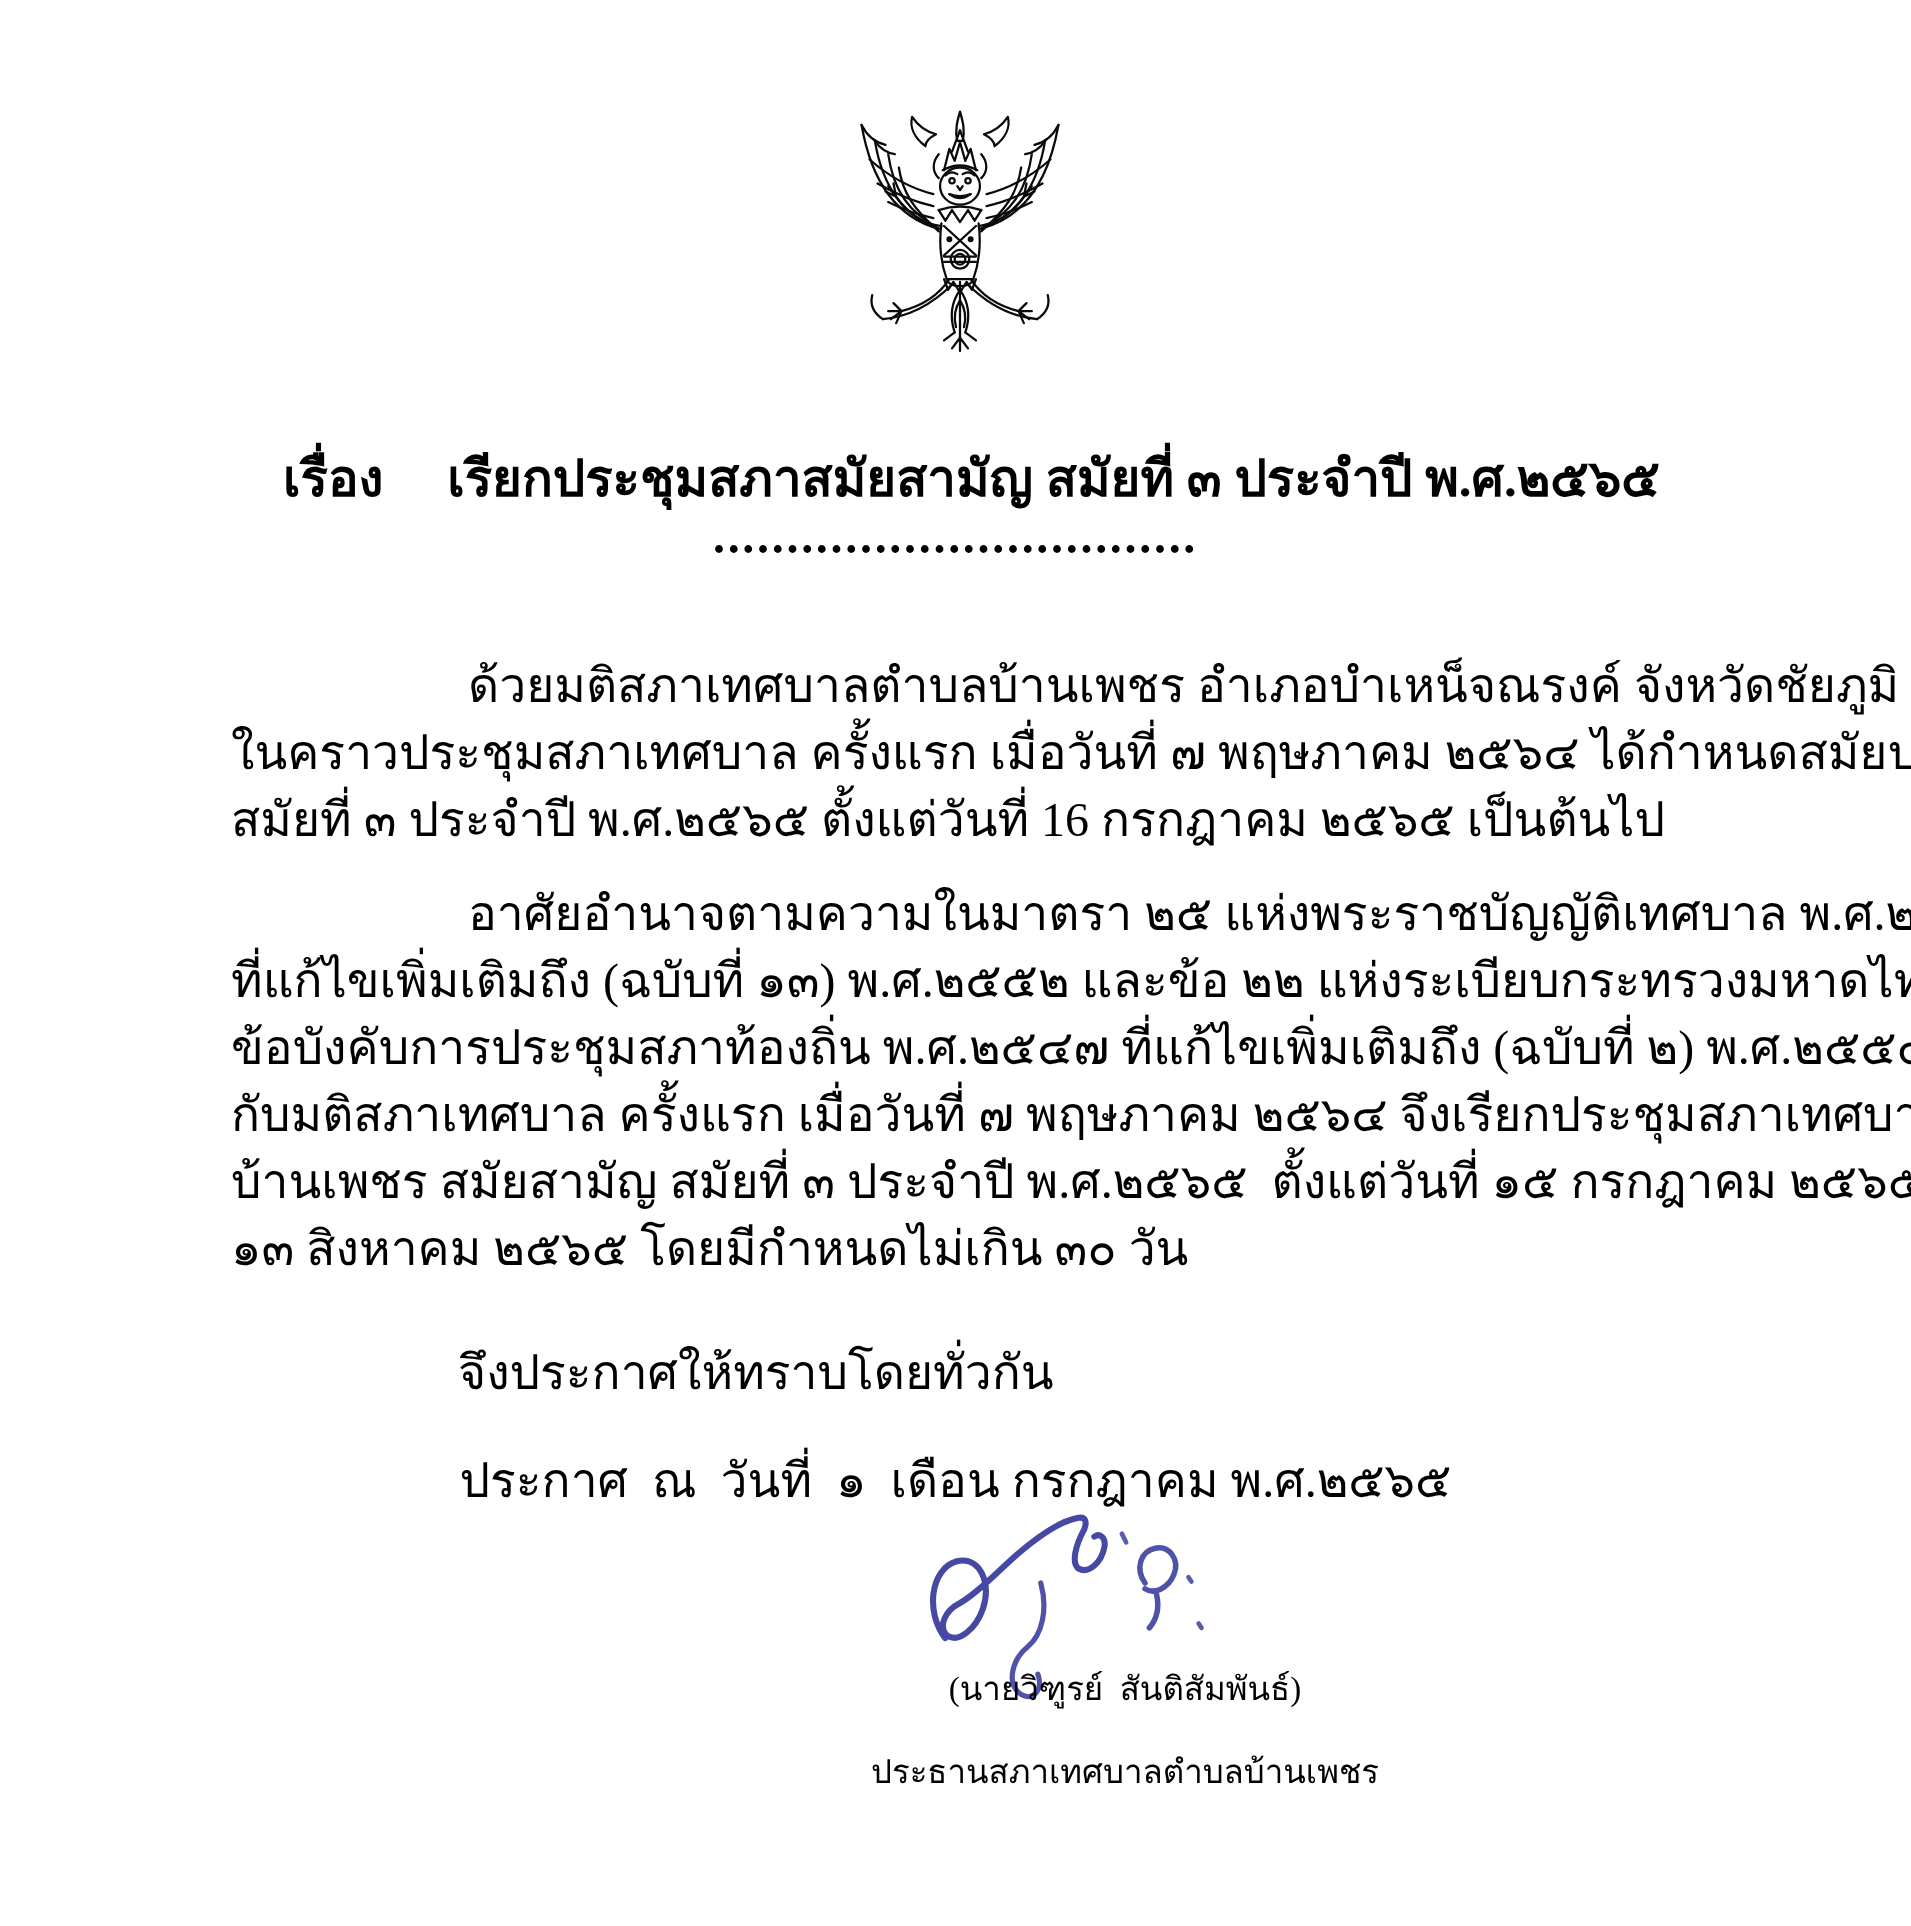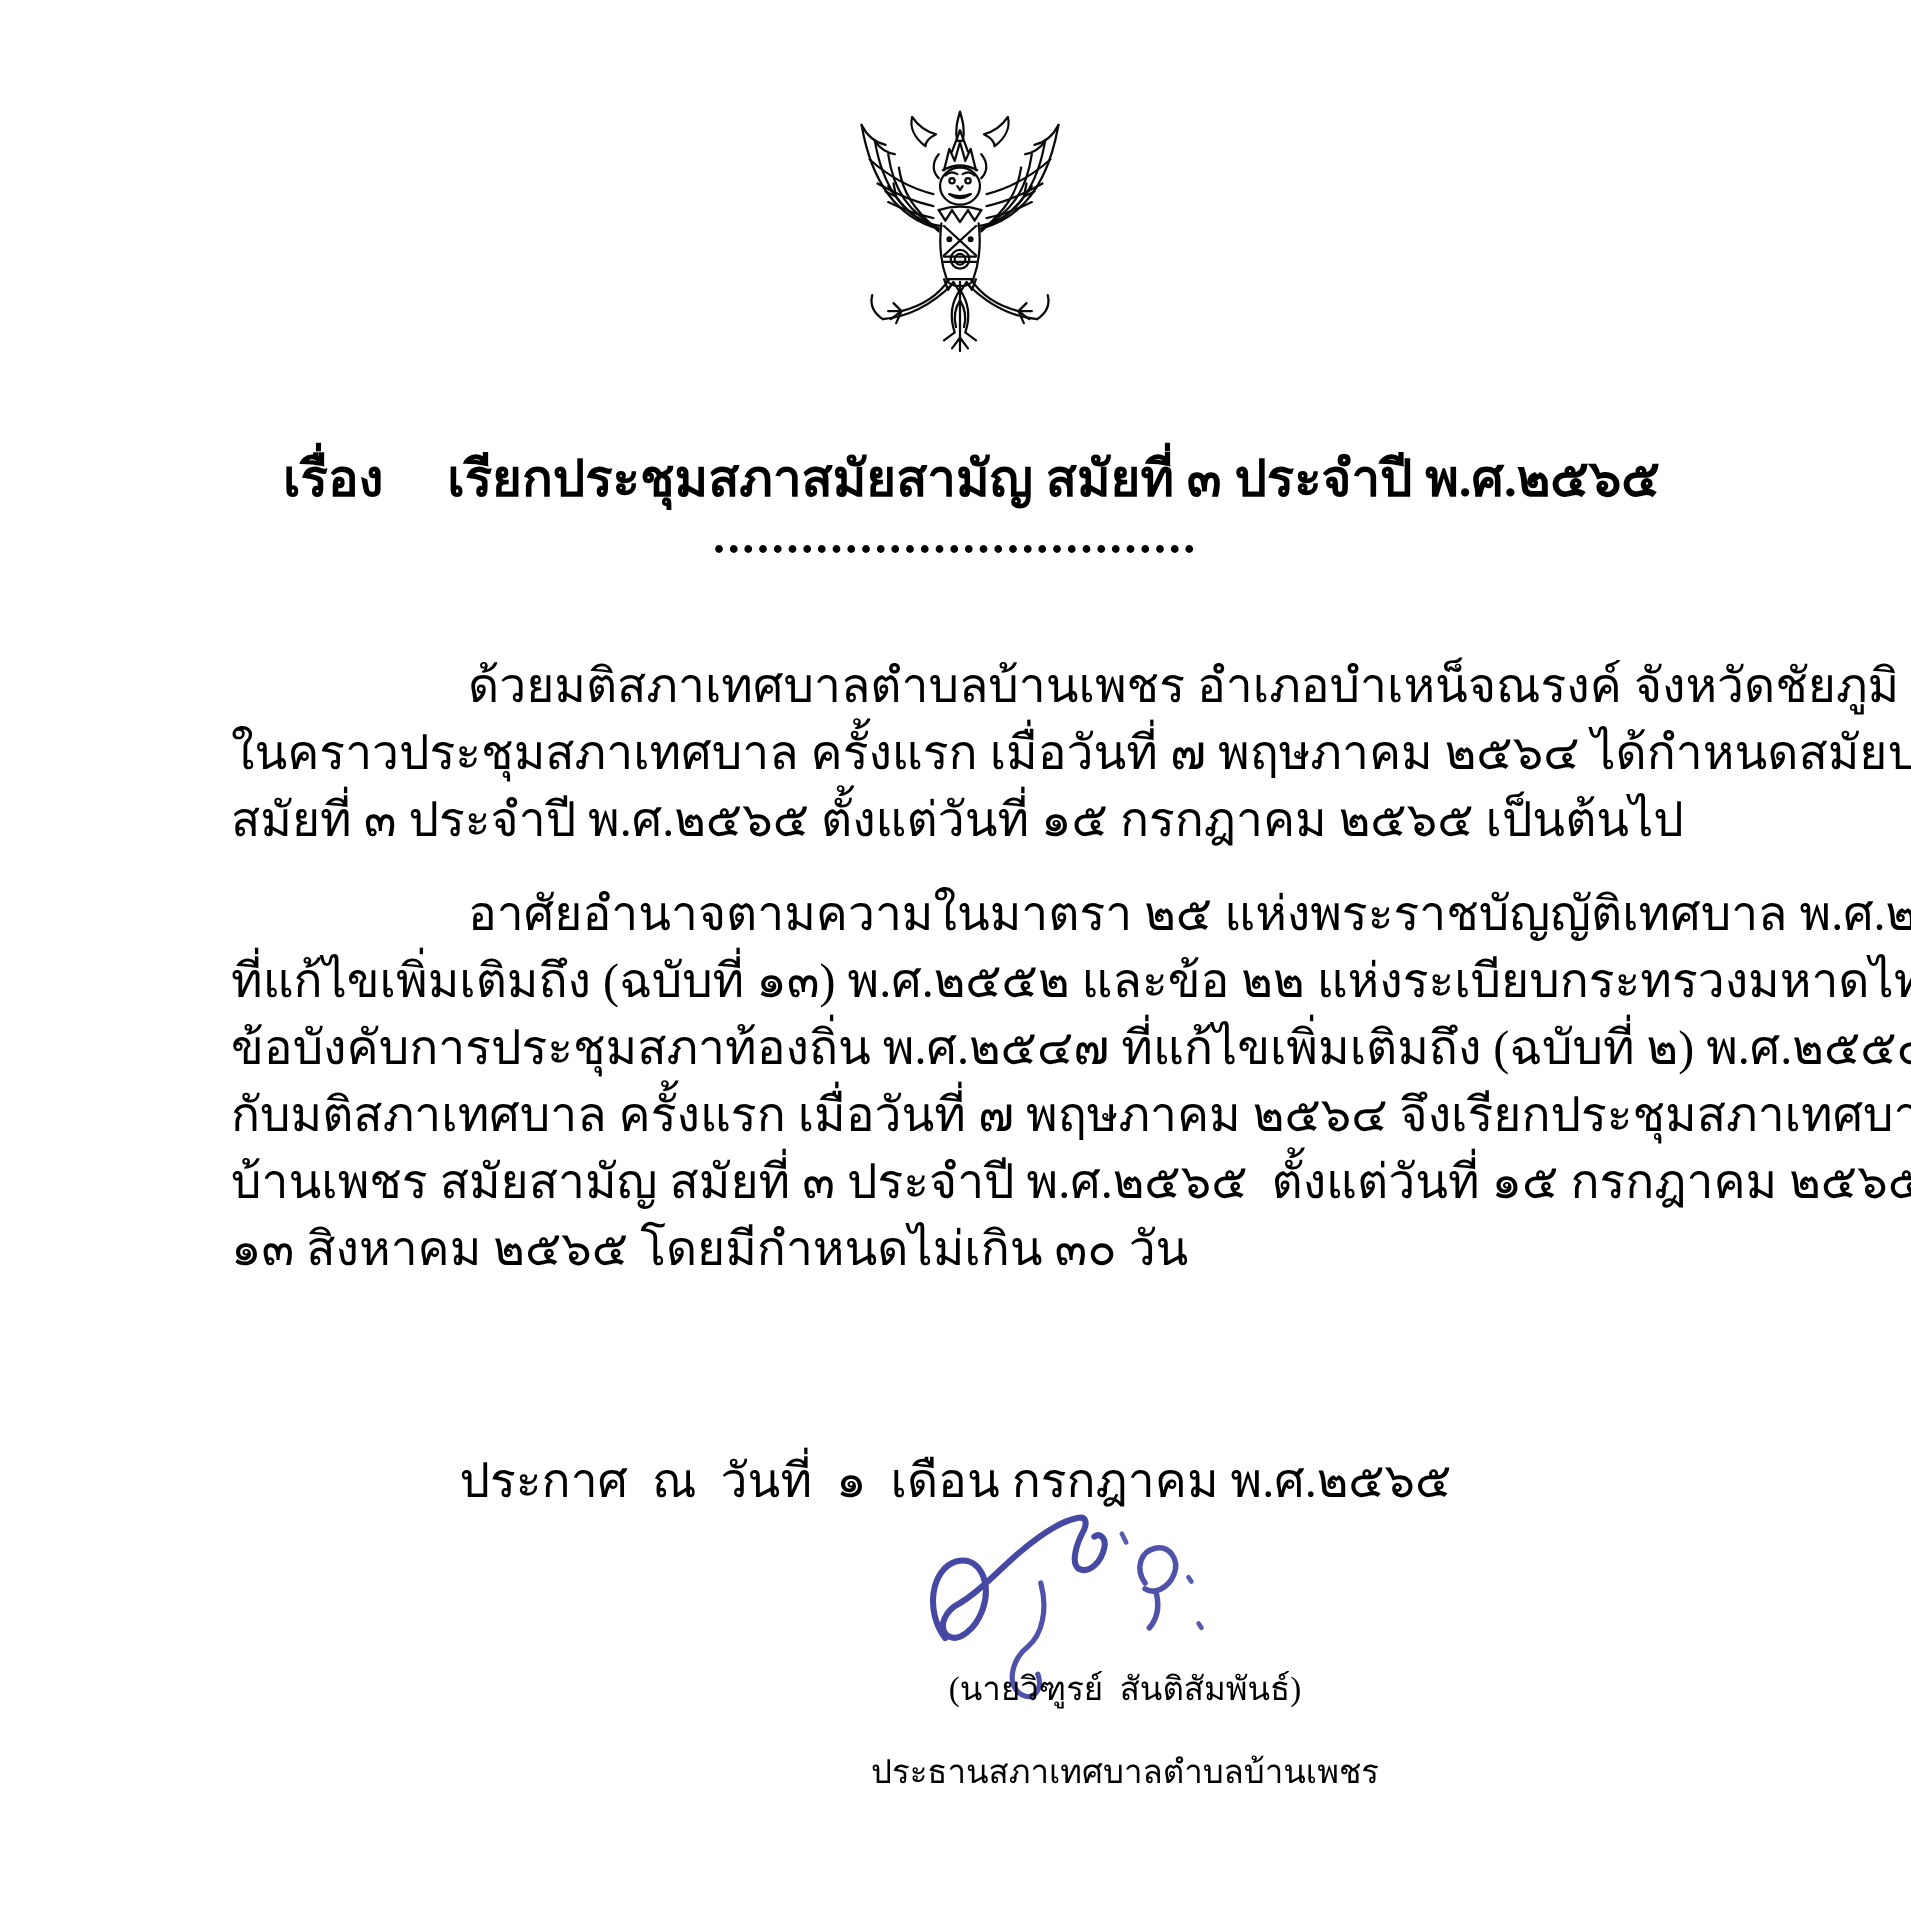--- a/index.html
+++ b/index.html
@@ -130,32 +130,33 @@
       <path d="M100,178 l-6,8 M100,178 l6,8 M100,178 l0,10"></path>
     </svg>
   </div>
 
   <div class="abs title t" style="top:447px;margin-left:16px;">เรื่อง     เรียกประชุมสภาสมัยสามัญ สมัยที่ ๓ ประจำปี พ.ศ.๒๕๖๕</div>
   <div class="abs dots t" style="top:505px;">.................................</div>
 
   <div class="abs bodyblock" style="top:628px;margin-top:24px;">
     <div class="line indent t">ด้วยมติสภาเทศบาลตำบลบ้านเพชร อำเภอบำเหน็จณรงค์ จังหวัดชัยภูมิ</div>
     <div class="line t">ในคราวประชุมสภาเทศบาล ครั้งแรก เมื่อวันที่ ๗ พฤษภาคม ๒๕๖๔ ได้กำหนดสมัยประชุมสามัญ</div>
-    <div class="line t">สมัยที่ ๓ ประจำปี พ.ศ.๒๕๖๕ ตั้งแต่วันที่ ๑๕ กรกฎาคม ๒๕๖๕ เป็นต้นไป</div>
+    <div class="line t">สมัยที่ ๓ ประจำปี พ.ศ.๒๕๖๕ ตั้งแต่วันที่ 16 กรกฎาคม ๒๕๖๕ เป็นต้นไป</div>
   </div>
 
   <div class="abs bodyblock" style="top:880px;">
     <div class="line indent t">อาศัยอำนาจตามความในมาตรา ๒๕ แห่งพระราชบัญญัติเทศบาล พ.ศ.๒๔๙๖ และ</div>
     <div class="line t">ที่แก้ไขเพิ่มเติมถึง (ฉบับที่ ๑๓) พ.ศ.๒๕๕๒ และข้อ ๒๒ แห่งระเบียบกระทรวงมหาดไทยว่าด้วย</div>
     <div class="line t">ข้อบังคับการประชุมสภาท้องถิ่น พ.ศ.๒๕๔๗ ที่แก้ไขเพิ่มเติมถึง (ฉบับที่ ๒) พ.ศ.๒๕๕๔ ประกอบ</div>
     <div class="line t">กับมติสภาเทศบาล ครั้งแรก เมื่อวันที่ ๗ พฤษภาคม ๒๕๖๔ จึงเรียกประชุมสภาเทศบาลตำบล</div>
     <div class="line t">บ้านเพชร สมัยสามัญ สมัยที่ ๓ ประจำปี พ.ศ.๒๕๖๕  ตั้งแต่วันที่ ๑๕ กรกฎาคม ๒๕๖๕ –</div>
     <div class="line t">๑๓ สิงหาคม ๒๕๖๕ โดยมีกำหนดไม่เกิน ๓๐ วัน</div>
   </div>
 
+  <div class="abs closing t" style="top:1339px;">จึงประกาศให้ทราบโดยทั่วกัน</div>
 
   <div class="abs dateline t" style="top:1447px;">ประกาศ  ณ  วันที่  ๑  เดือน กรกฎาคม พ.ศ.๒๕๖๕</div>
 
   <div class="abs" style="left:901px; top:1499px; width:378px; height:223px;">
     <svg class="sig-svg" width="378" height="223" viewBox="0 0 260 154" fill="none" stroke="#3b3f9e" stroke-width="4.2" stroke-linecap="round" stroke-linejoin="round">
       <path d="M30,96 C16,78 20,48 38,43 C54,39 62,58 56,76 C51,90 39,100 31,94 C25,88 30,77 40,72 C54,64 66,50 80,38 C94,26 110,15 122,13 C127,12 128,16 126,21 C120,32 117,44 122,48 C129,52 138,44 140,33 C141,27 137,23 133,26" opacity="0.95"></path>
       <path d="M96,58 C101,76 97,94 87,102 C77,110 72,126 81,134 C90,141 98,132 94,121" stroke-width="3.6" opacity="0.9"></path>
       <path d="M168,58 C161,48 165,36 175,34 C185,32 192,42 188,52 C184,62 174,66 168,62 M176,66 C178,75 176,83 171,89" stroke-width="3.8" opacity="0.9"></path>
       <path d="M152,24 l3,6 M198,54 l2,3 M205,86 l2,3" stroke-width="3.2" opacity="0.85"></path>
     </svg>

